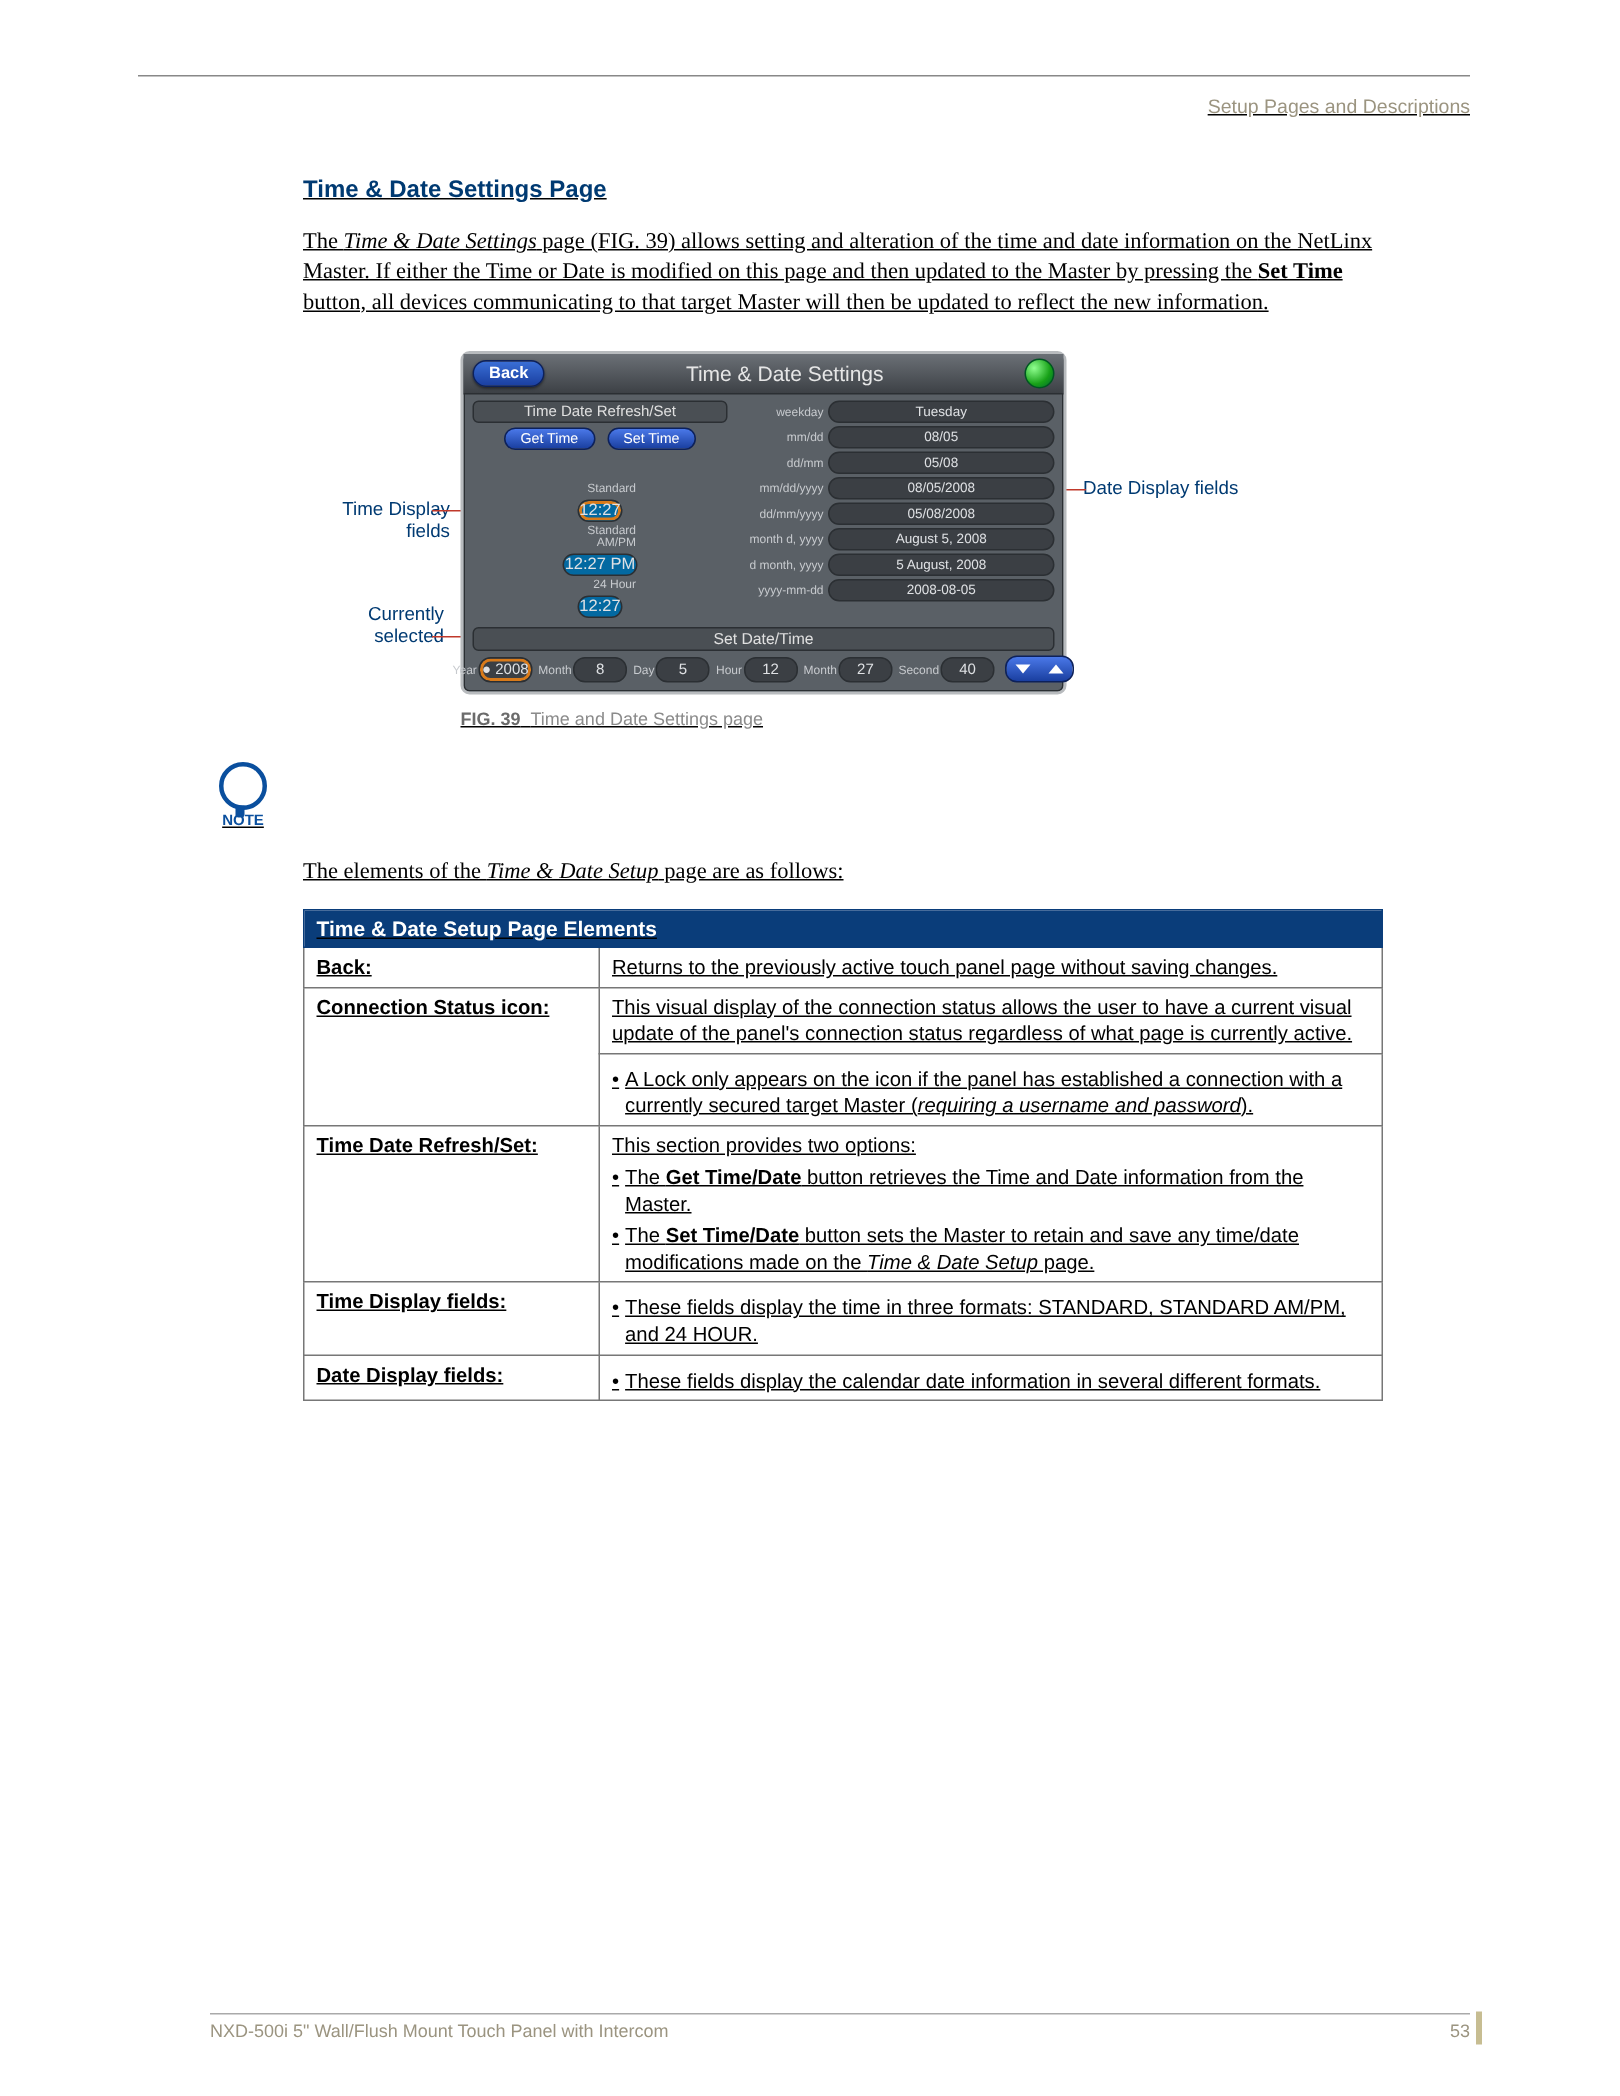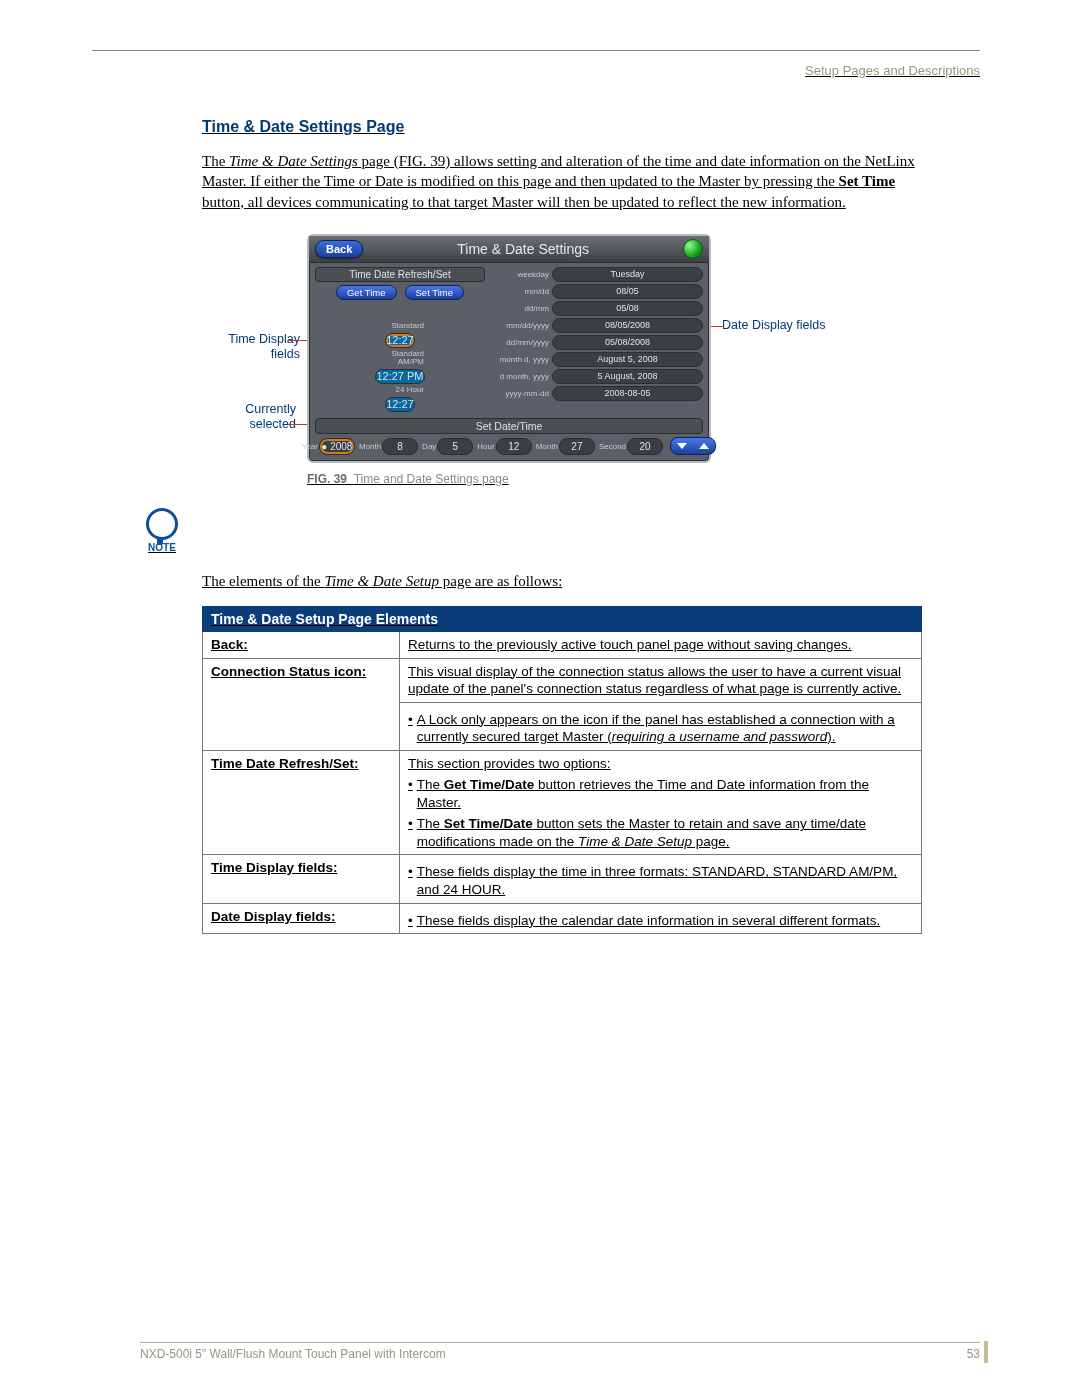--- a/index.html
+++ b/index.html
@@ -447,21 +447,21 @@
               <div class="spincol">
                 <div class="spinlbl">Hour</div>
                 <div class="spinbox">12</div>
               </div>
               <div class="spincol">
                 <div class="spinlbl">Month</div>
                 <div class="spinbox">27</div>
               </div>
               <div class="spincol">
                 <div class="spinlbl">Second</div>
-                <div class="spinbox">20</div>
+                <div class="spinbox">40</div>
               </div>
               <div class="spincol">
                 <div class="spinlbl">&nbsp;</div>
                 <div class="arrows">
                   <div class="tri down"></div>
                   <div class="tri up"></div>
                 </div>
               </div>
             </div>
         </div>

